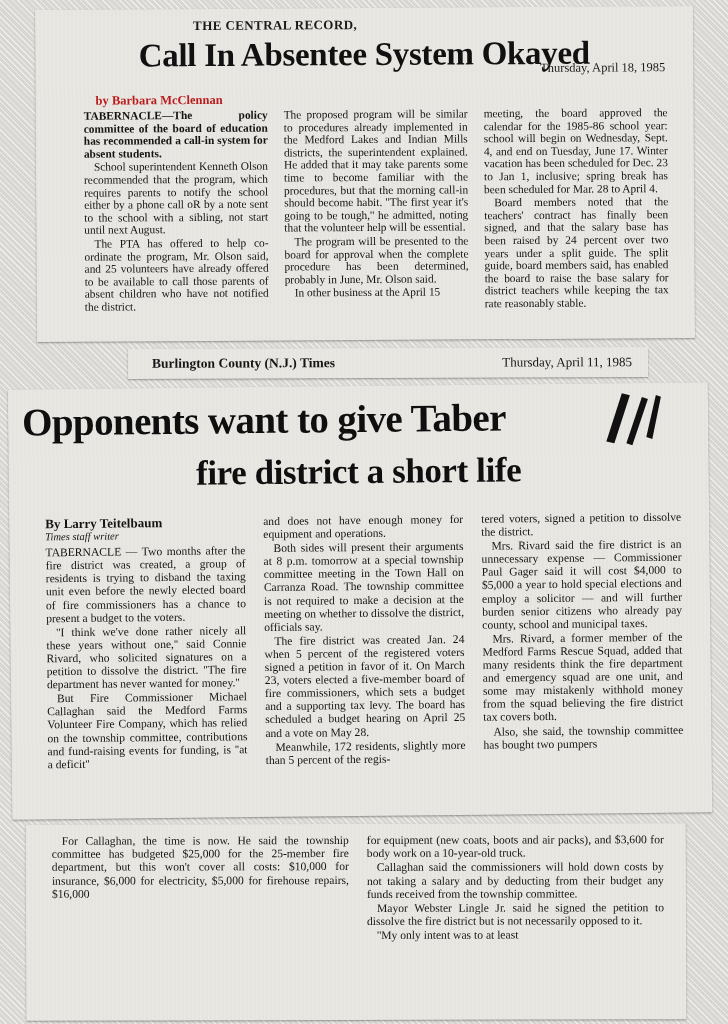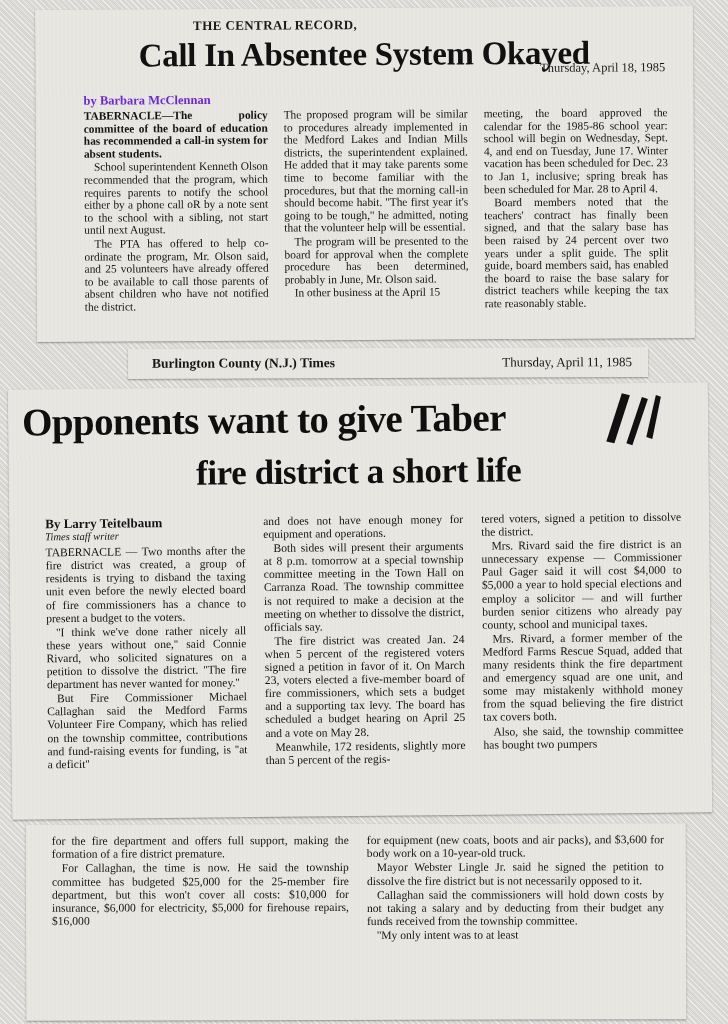--- a/index.html
+++ b/index.html
@@ -75,25 +75,25 @@
     top: 28px;
     text-align: center;
     font-size: 33px;
     font-weight: bold;
     letter-spacing: -0.3px;
     color: #111;
     font-family: "Liberation Serif", serif;
   }
   .byline1 {
     position: absolute;
-    left: 48px;
+    left: 60px;
     top: 84px;
     font-weight: bold;
     font-size: 12.5px;
-    color: #6d28d9;
+    color: #b91c1c;
   }
   .cols1 {
     position: absolute;
     left: 48px;
     top: 100px;
     right: 26px;
     display: flex;
     gap: 16px;
   }
   .col {
@@ -276,23 +276,22 @@
       <p>Mrs. Rivard, a former member of the Medford Farms Rescue Squad, added that many residents think the fire department and emergency squad are one unit, and some may mistakenly withhold money from the squad believing the fire district tax covers both.</p>
       <p>Also, she said, the township committee has bought two pumpers</p>
     </div>
   </div>
 </div>
 
 <div class="clip paper" id="clip4">
   <div class="paper-tex"></div>
   <div class="cols3">
     <div class="col">
-      <p class="first">for the fire department and offers full support, making the formation of a fire district premature.</p>
       <p>For Callaghan, the time is now. He said the township committee has budgeted $25,000 for the 25-member fire department, but this won't cover all costs: $10,000 for insurance, $6,000 for electricity, $5,000 for firehouse repairs, $16,000</p>
     </div>
     <div class="col">
       <p class="first">for equipment (new coats, boots and air packs), and $3,600 for body work on a 10-year-old truck.</p>
+      <p>Callaghan said the commissioners will hold down costs by not taking a salary and by deducting from their budget any funds received from the township committee.</p>
       <p>Mayor Webster Lingle Jr. said he signed the petition to dissolve the fire district but is not necessarily opposed to it.</p>
-      <p>Callaghan said the commissioners will hold down costs by not taking a salary and by deducting from their budget any funds received from the township committee.</p>
       <p>''My only intent was to at least</p>
     </div>
   </div>
 </div>
 
 </body></html>

